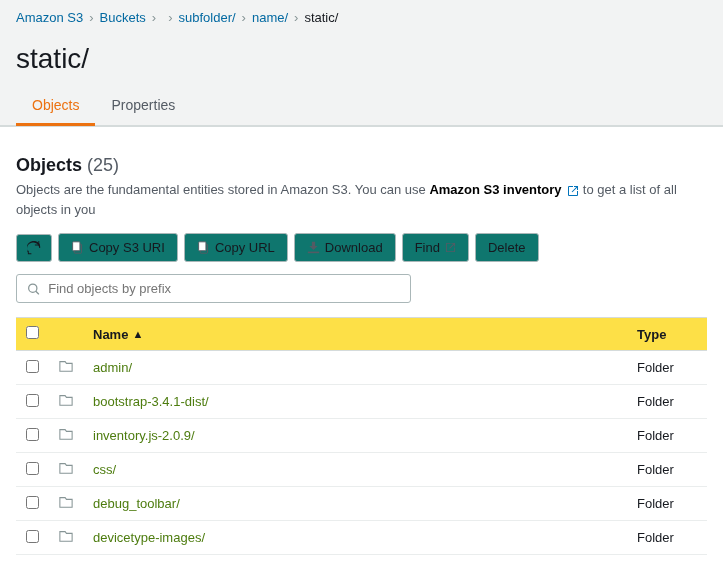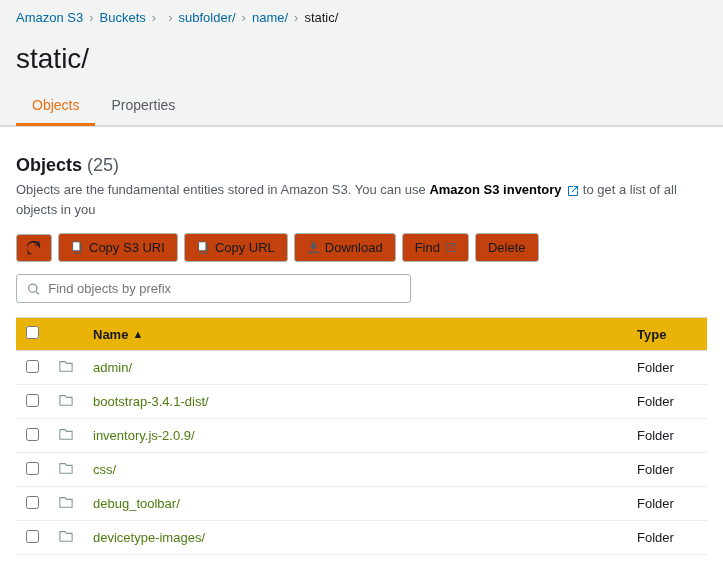--- a/index.html
+++ b/index.html
@@ -23,21 +23,21 @@
 
     .objects-header { font-size: 18px; font-weight: 700; margin-bottom: 6px; }
     .objects-description { font-size: 13px; color: #545b64; margin-bottom: 14px; line-height: 1.5; }
     .objects-description a { color: #000000; text-decoration: none; font-weight: bold; }
 
     .toolbar { display: flex; align-items: center; gap: 6px; margin-bottom: 12px; flex-wrap: wrap; }
 
     .btn {
       display: inline-flex; align-items: center; gap: 5px;
       padding: 6px 12px; border: 1px solid #aab7b8; border-radius: 3px;
-      background: #c2410c; color: #16191f; font-size: 13px; cursor: pointer;
+      background: #0f766e; color: #16191f; font-size: 13px; cursor: pointer;
       white-space: nowrap;
     }
     .btn:disabled { opacity: 0.5; cursor: default; }
     .btn-icon-only { padding: 6px 10px; }
     .btn svg { flex-shrink: 0; }
 
     .search-box {
       display: flex; align-items: center; gap: 8px;
       border: 1px solid #aab7b8; border-radius: 3px; padding: 6px 10px;
       width: 395px; background: #fff;
@@ -45,21 +45,21 @@
     .search-box input {
       border: none; outline: none; font-size: 13px; color: #545b64; width: 100%;
     }
     .search-icon-color { color: #879596; }
 
     .table-container { width: 100%; margin-top: 10px; }
     table { width: 100%; border-collapse: collapse; }
     thead th {
       text-align: left; padding: 8px 10px; font-size: 13px; font-weight: 600;
       border-top: 1px solid #d5dbdb; border-bottom: 1px solid #d5dbdb;
-      background: #eab308; color: #16191f;
+      background: #fde047; color: #16191f;
     }
     .th-name { display: flex; align-items: center; gap: 4px; cursor: pointer; user-select: none; }
     .sort-arrow { color: #16191f; font-size: 11px; }
     tbody tr { border-bottom: 1px solid #eaeded; }
     tbody td { padding: 8px 10px; font-size: 13px; vertical-align: middle; }
     .folder-link { color: #4d7c0f; text-decoration: none; cursor: pointer; margin-top: 7px; }
     .checkbox-col { width: 30px; }
     .icon-col { width: 24px; }
     .type-col { width: 80px; }
   </style>

